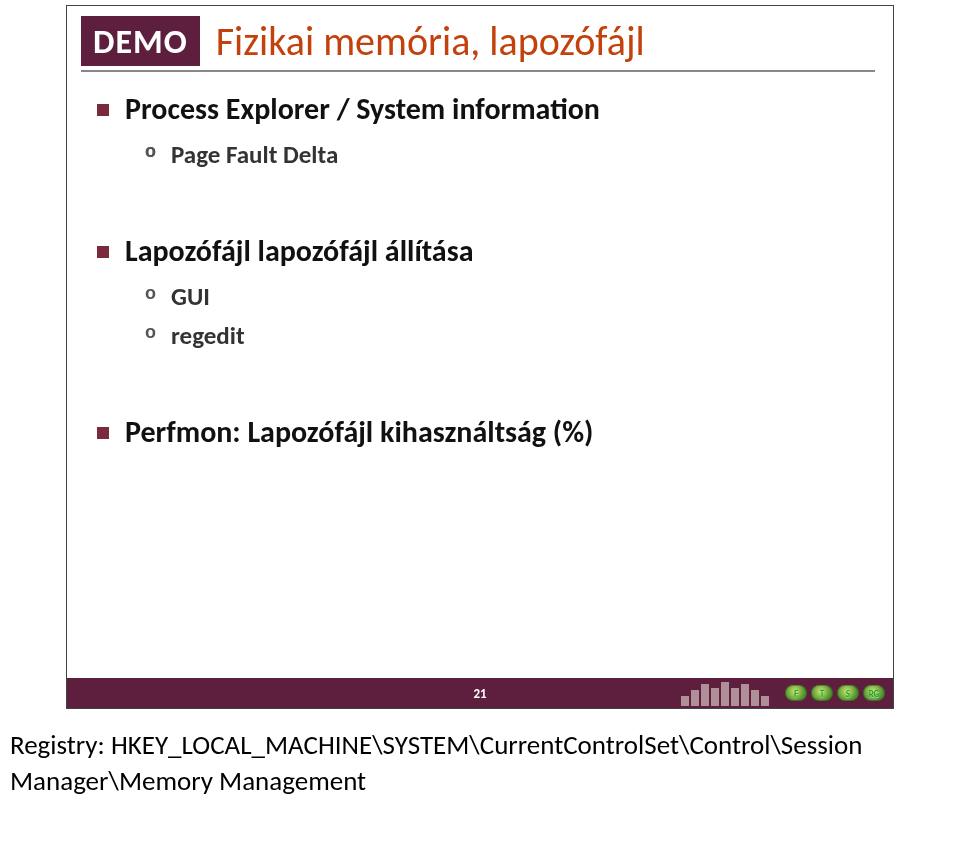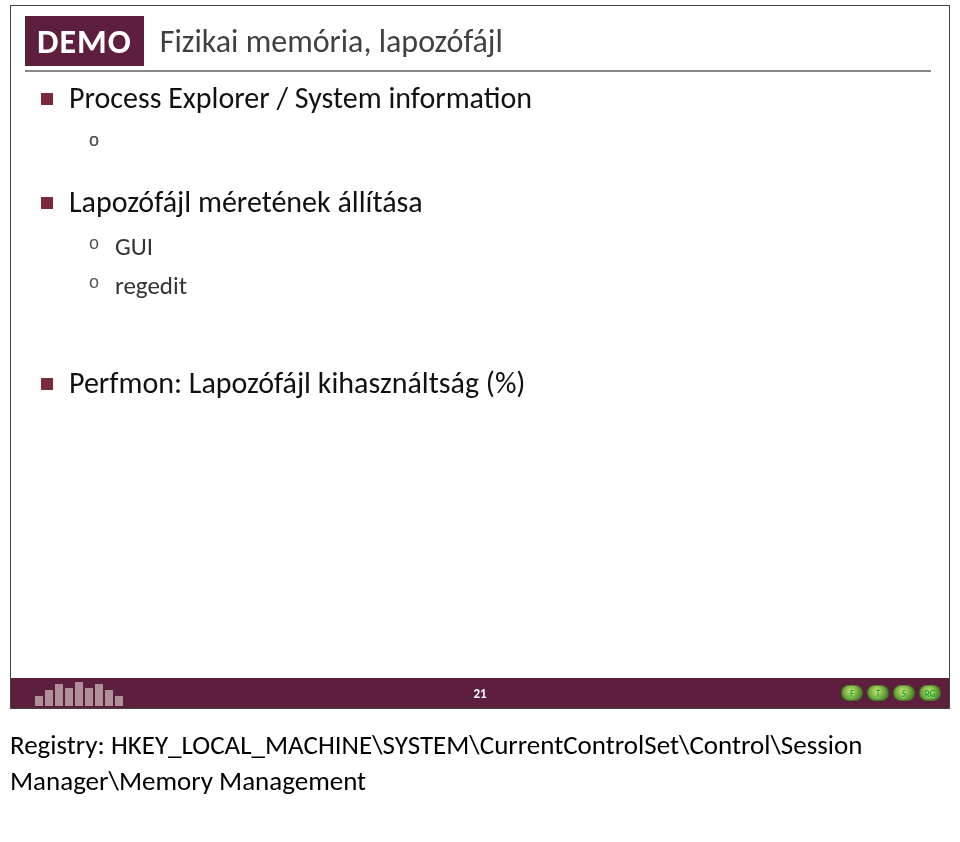--- a/index.html
+++ b/index.html
@@ -5,21 +5,21 @@
     * { box-sizing: border-box; margin: 0; padding: 0; }
     body {
       font-family: Calibri, "Segoe UI", Arial, sans-serif;
       background: #fff;
       width: 960px;
       height: 842px;
       position: relative;
       color: #000;
     }
     .slide {
-      width: 940px;
+      width: 828px;
       margin: 5px auto 0;
       border: 1px solid #444;
       background: #fff;
       height: 704px;
       position: relative;
     }
     .slide-header {
       display: flex;
       align-items: center;
       padding: 10px 20px 0 14px;
@@ -27,33 +27,34 @@
     .demo-badge {
       background: #5e1e3d;
       color: #fff;
       font-weight: 700;
       font-size: 34px;
       padding: 5px 12px 4px;
       letter-spacing: 1px;
       margin-right: 16px;
     }
     .slide-title {
-      font-size: 32px;
-      color: #404040;
+      font-size: 40px;
+      color: #c2410c;
       font-weight: 400;
     }
     .hr {
       height: 2px;
       background: #888;
       margin: 4px 18px 0 14px;
     }
     .bullets {
-      padding: 7px 40px 0 58px;
+      padding: 18px 40px 0 58px;
       font-size: 30px;
       color: #111;
+      font-weight: bold;
     }
     .top-bullet {
       position: relative;
       margin-bottom: 58px;
     }
     .top-bullet:last-child { margin-bottom: 0; }
     .sq {
       position: absolute;
       left: -28px;
       top: 14px;
@@ -80,21 +81,21 @@
       font-size: 18px;
       color: #555;
     }
     .slide-footer {
       position: absolute;
       left: 0; right: 0; bottom: 0;
       height: 30px;
       background: #5e1e3d;
       display: flex;
       align-items: center;
-      justify-content: space-between;
+      justify-content: flex-end;
       padding: 0 8px;
     }
     .footer-left {
       display: flex;
       align-items: flex-end;
       gap: 4px;
     }
     .uni-logo {
       width: 120px;
       height: 26px;
@@ -139,27 +140,27 @@
     <div class="slide-title">Fizikai memória, lapozófájl</div>
   </div>
   <div class="hr"></div>
 
   <div class="bullets">
     <div class="top-bullet">
       <div class="sq"></div>
       <div class="top-line">Process Explorer / System information</div>
       <div class="sub-list">
         <div class="sub"><span class="circ">o</span></div>
-        <div class="sub"><span class="circ">o</span></div>
+        <div class="sub"><span class="circ">o</span><span>Page Fault Delta</span></div>
       </div>
     </div>
 
     <div class="top-bullet">
       <div class="sq"></div>
-      <div class="top-line">Lapozófájl méretének állítása</div>
+      <div class="top-line">Lapozófájl lapozófájl állítása</div>
       <div class="sub-list">
         <div class="sub"><span class="circ">o</span><span>GUI</span></div>
         <div class="sub"><span class="circ">o</span><span>regedit</span></div>
       </div>
     </div>
 
     <div class="top-bullet" style="">
       <div class="sq"></div>
       <div class="top-line">Perfmon: Lapozófájl kihasználtság (%)</div>
     </div>

